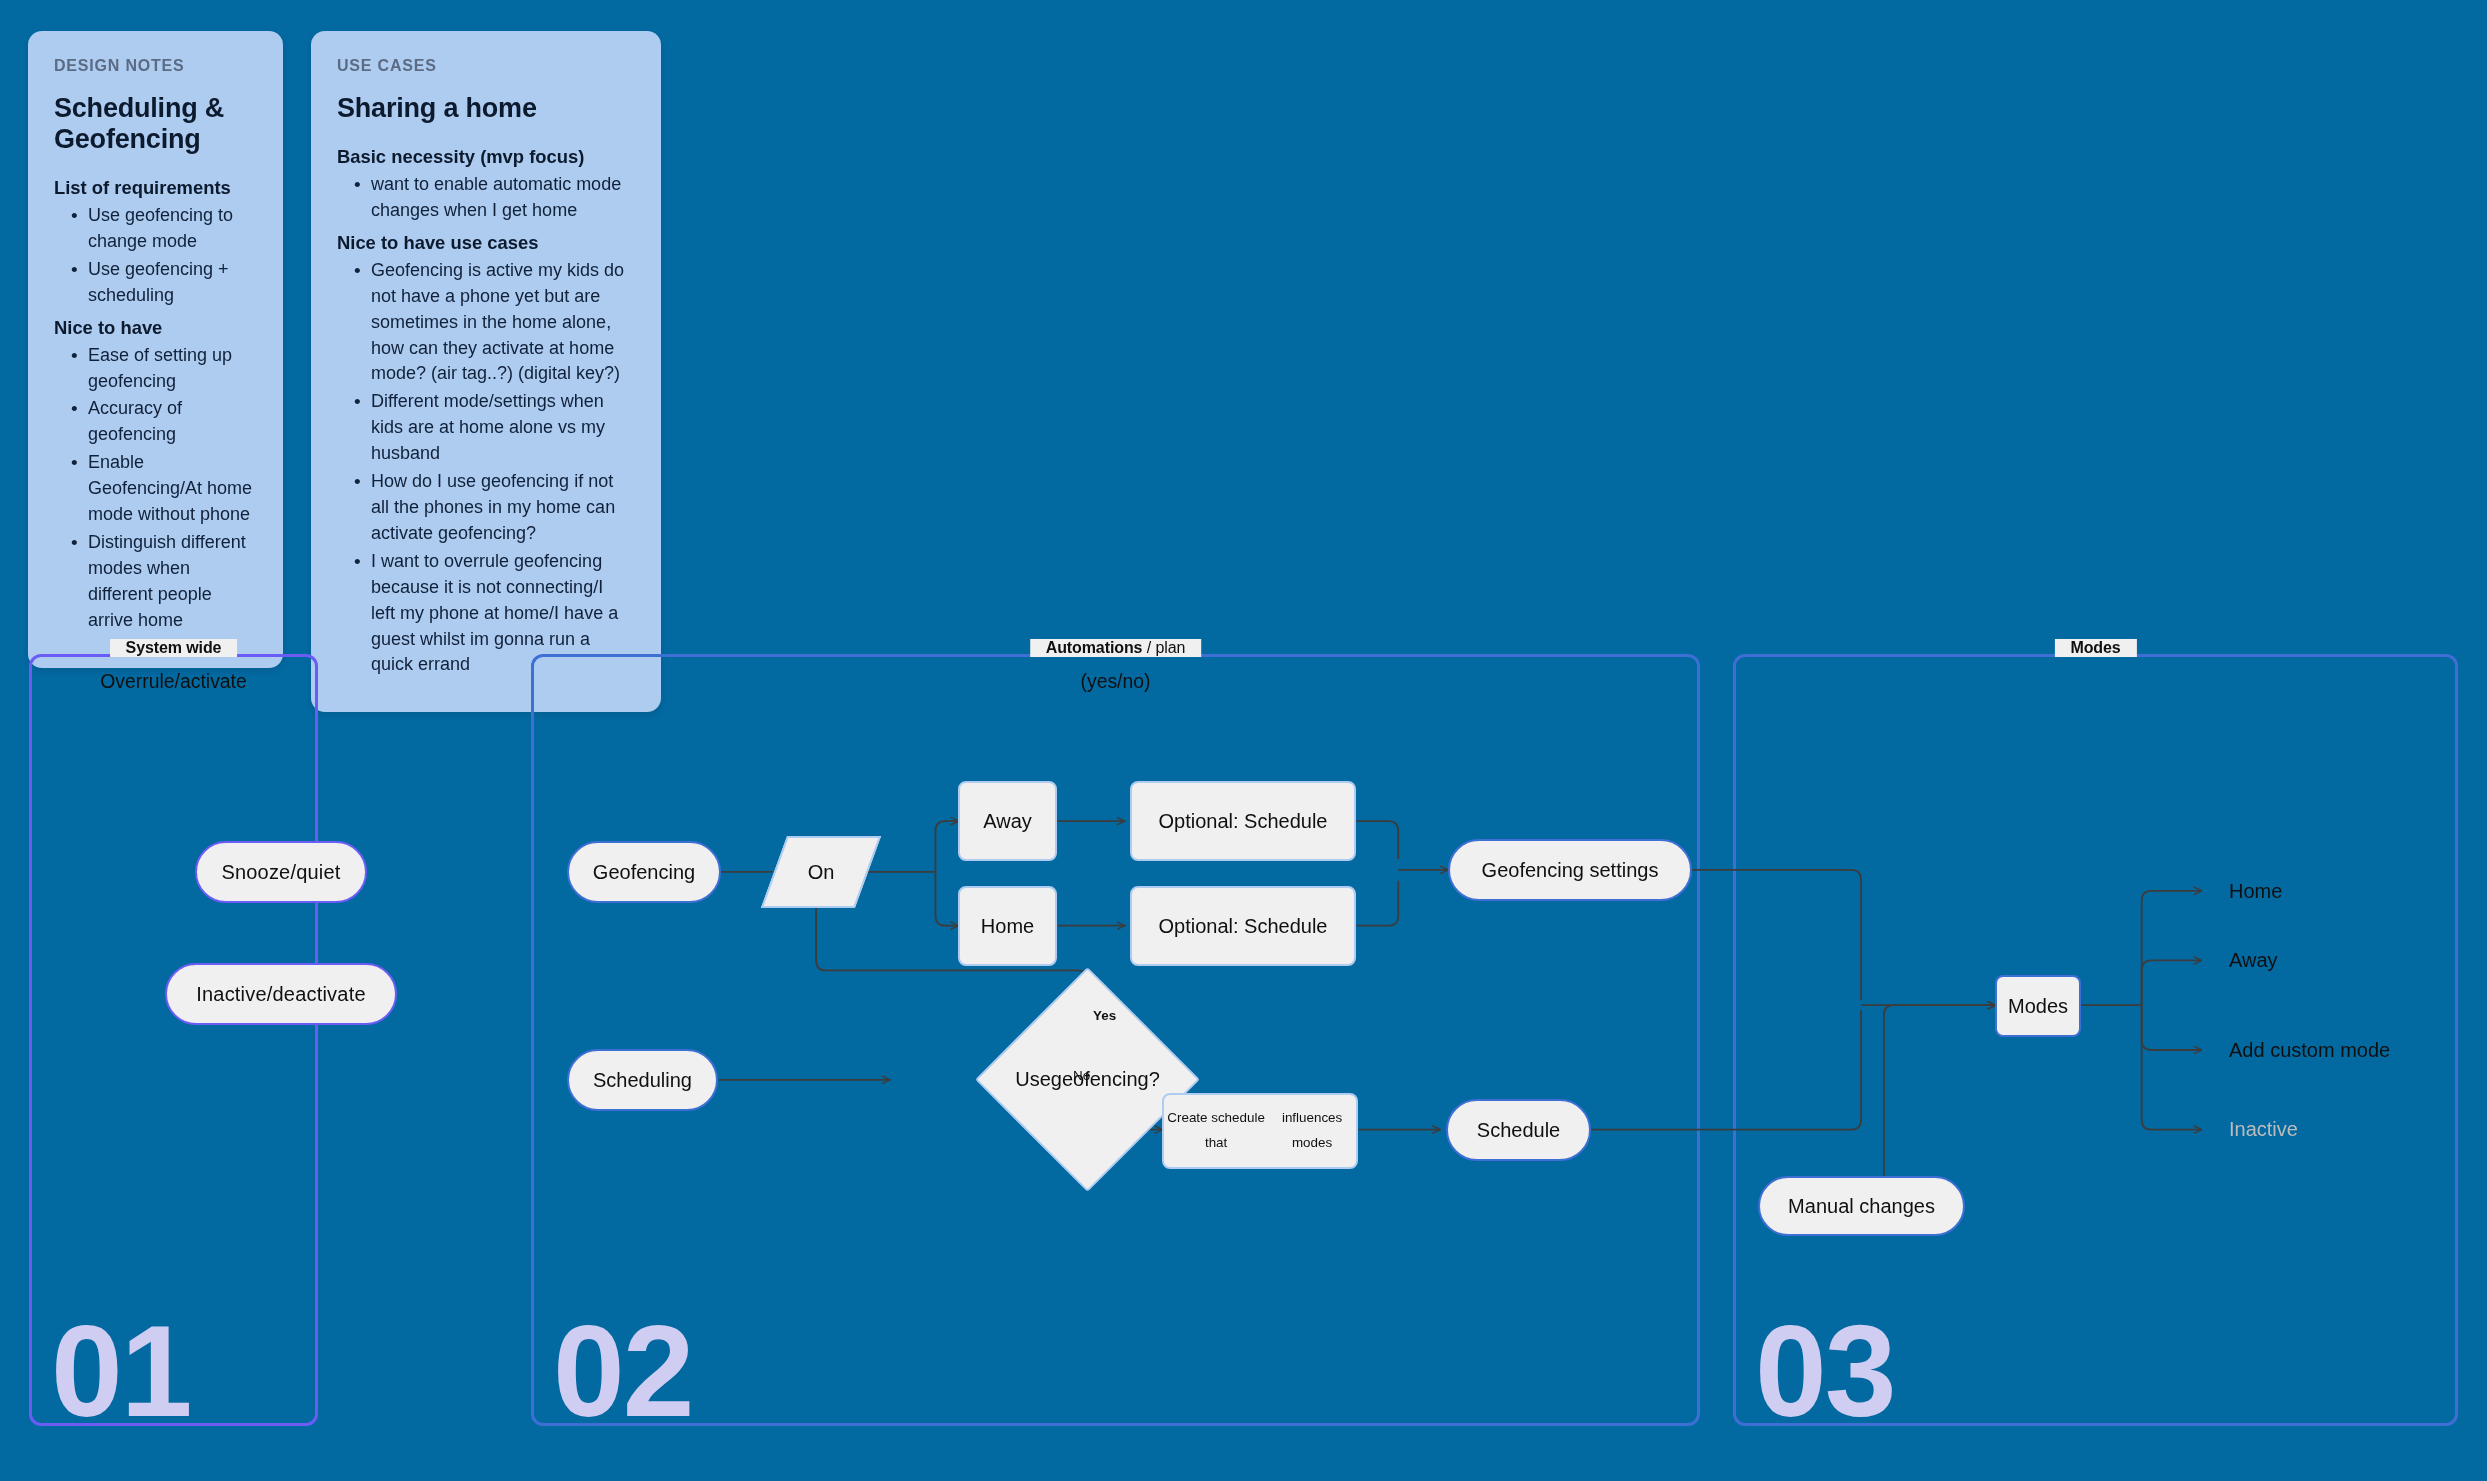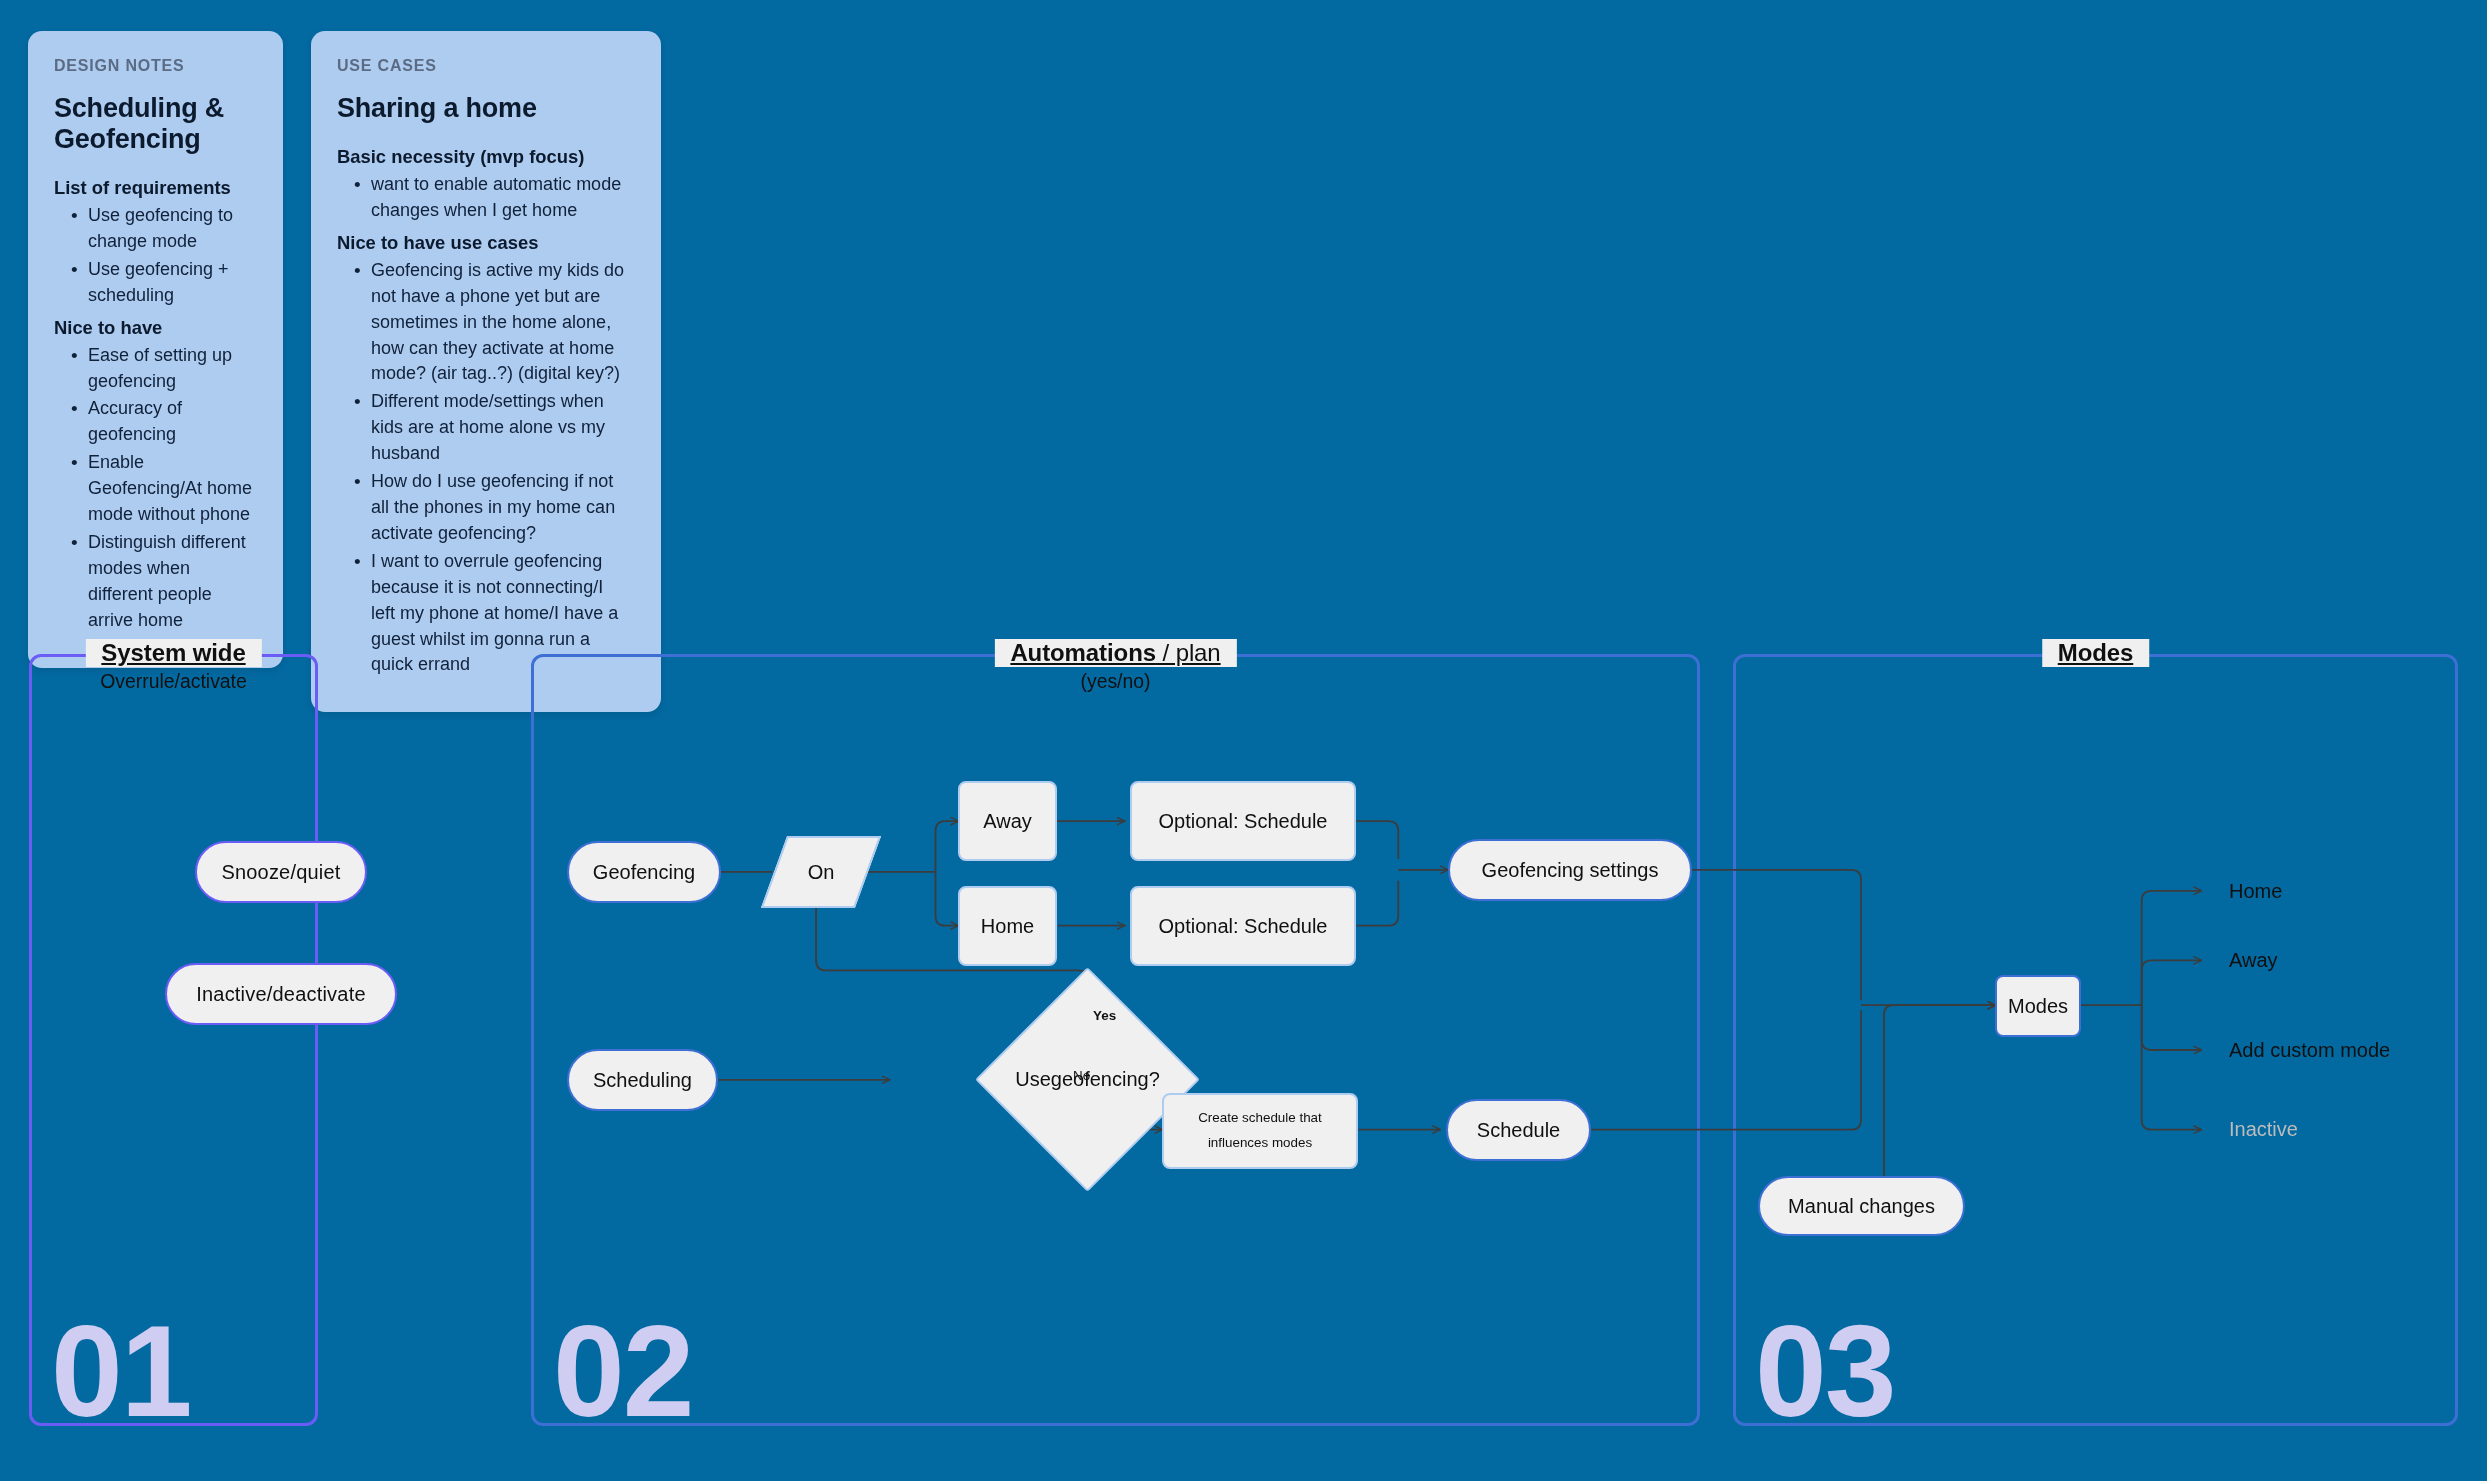--- a/index.html
+++ b/index.html
@@ -91,27 +91,26 @@
   }
   #panel-01 .panel-border { border-color: #6b5cf6; }
 
   .panel-title-chip {
     position: absolute;
     top: -15px;
     left: 50%;
     transform: translateX(-50%);
     background: #f0f0f0;
     padding: 0 16px;
-    font-size: 24px;
+    font-size: 16px;
     font-weight: 700;
     color: #101010;
     white-space: nowrap;
     z-index: 4;
     letter-spacing: -0.1px;
-    text-decoration: underline;
   }
   .panel-title-chip .light { font-weight: 400; }
   .panel-subtitle {
     position: absolute;
     top: 16px;
     left: 50%;
     transform: translateX(-50%);
     font-size: 19.4px;
     font-weight: 400;
     color: #101010;
@@ -397,21 +396,21 @@
     <div class="dia-shape"></div>
     <div class="dia-label">
       <span>Use</span>
       <span>geofencing?</span>
     </div>
   </div>
 
   <div class="edge-label" style="left:1093px; top:1008px;font-weight:bold;">Yes</div>
   <div class="edge-label" style="left:1073px; top:1068px;">No</div>
 
-  <div class="node node-rect-small" style="left:1162px; top:1093px; width:196px; height:76px; flex-direction:column;">
+  <div class="node node-rect-small" style="left:1162px; top:1093px; width:196px; height:76px; flex-direction:row;">
     <span>Create schedule that</span>
     <span>influences modes</span>
   </div>
 
   <div class="node node-pill" style="left:1446px; top:1099px; width:145px; height:62px;">
     <span>Schedule</span>
   </div>
 
   <div class="node node-rect-blue" style="left:1995px; top:975px; width:86px; height:62px;">
     <span>Modes</span>

